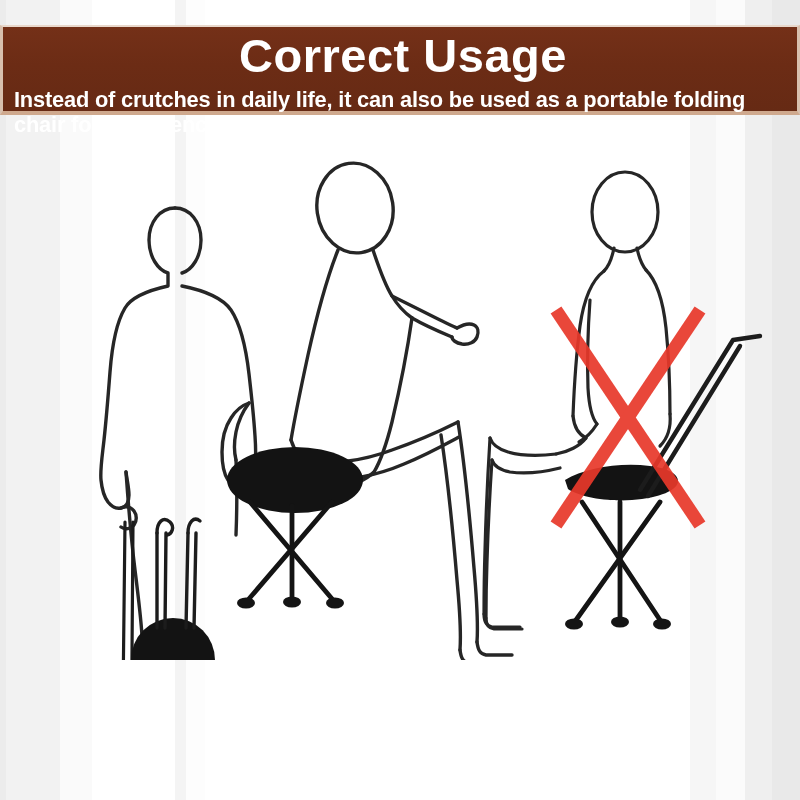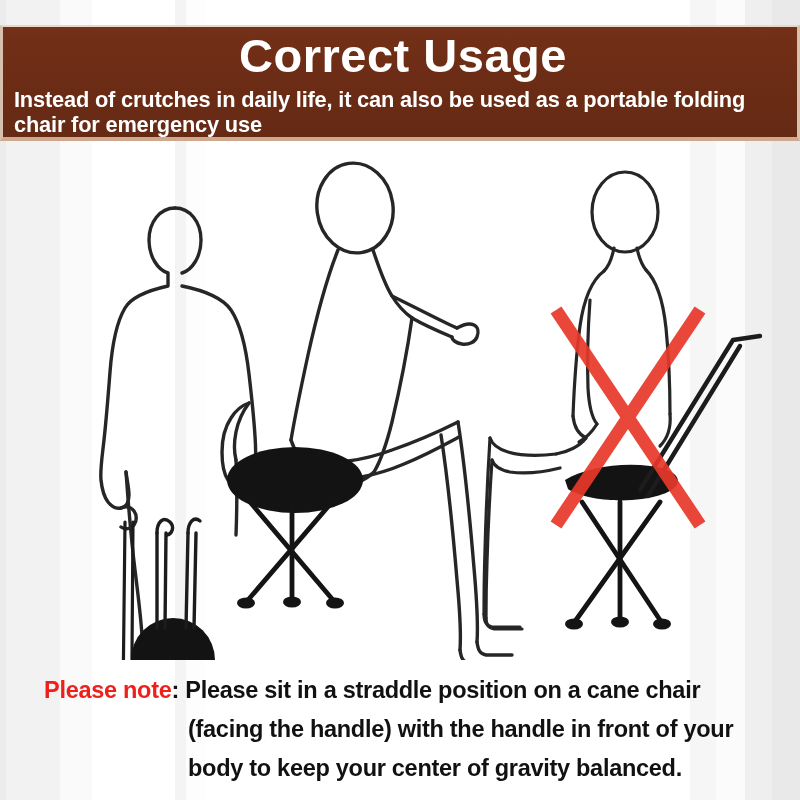--- a/index.html
+++ b/index.html
@@ -29,21 +29,21 @@
         #efefef 745px, #efefef 772px,
         #e9e9e9 772px, #e9e9e9 800px);
   }
 
   
   #banner {
     position: absolute;
     left: 0;
     top: 25px;
     width: 800px;
-    height: 116px;
+    height: 90px;
     background: linear-gradient(180deg, #743018 0%, #6c2c15 45%, #662a14 100%);
     box-sizing: border-box;
     border-top: 2px solid #e8d8cc;
     border-bottom: 4px solid #cfa98e;
     border-left: 3px solid #d8c0ae;
     border-right: 3px solid #d8c0ae;
   }
   #banner-title {
     position: absolute;
     left: 0;
@@ -343,21 +343,14 @@
         <ellipse cx="620" cy="472" rx="9" ry="5.5" fill="#141414"></ellipse>
       </g>
 
       <g stroke="#e8382a" stroke-width="13" stroke-linecap="butt" opacity="0.92">
         <line x1="556" y1="160" x2="700" y2="375"></line>
         <line x1="700" y1="160" x2="556" y2="375"></line>
       </g>
     </svg>
   </div>
 
-  <div id="note">
-    <div id="note-line-1" class="note-line">
-      <span class="note-em">Please note</span><span>: </span><span>Please sit in a straddle position on a cane chair</span>
-    </div>
-    <div id="note-line-2" class="note-line">(facing the handle) with the handle in front of your</div>
-    <div id="note-line-3" class="note-line">body to keep your center of gravity balanced.</div>
-  </div>
 
 </div>
 
 </body></html>

